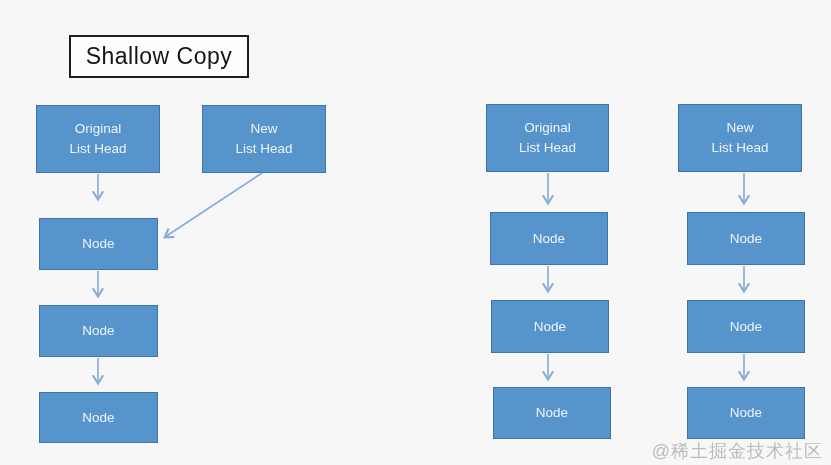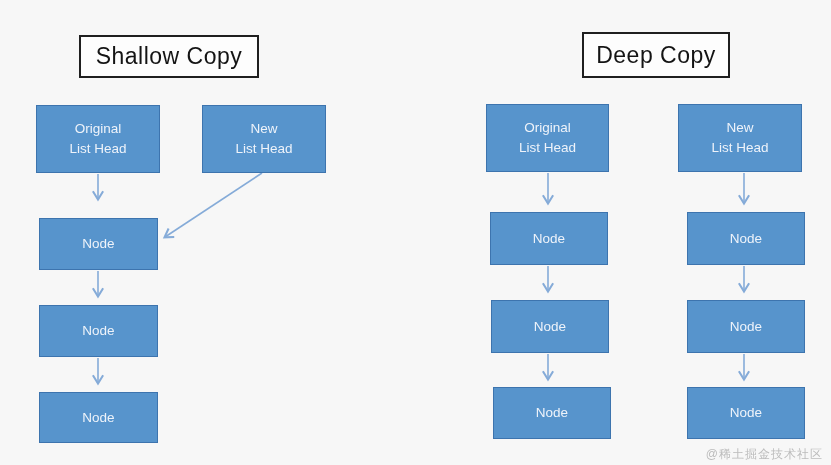--- a/index.html
+++ b/index.html
@@ -63,21 +63,21 @@
     align-items:center;
     justify-content:center;
     font-size:13.5px;
     line-height:1.45;
     text-align:right;
   }
   .watermark{
     position:absolute;
     right:8px;
     bottom:2px;
-    font-size:12px;
+    font-size:18px;
     color:var(--watermark-text);
     letter-spacing:1px;
     text-align:center;
   }
 </style>
 </head>
 <body>
 
 <div class="canvas">
 
@@ -94,37 +94,36 @@
     <line class="arrow-line" marker-end="url(#ah)" x1="98" y1="358" x2="98" y2="383"></line>
 
     <line class="arrow-line" marker-end="url(#ah)" x1="548" y1="173" x2="548" y2="203"></line>
     <line class="arrow-line" marker-end="url(#ah)" x1="744" y1="173" x2="744" y2="203"></line>
     <line class="arrow-line" marker-end="url(#ah)" x1="548" y1="266" x2="548" y2="291"></line>
     <line class="arrow-line" marker-end="url(#ah)" x1="744" y1="266" x2="744" y2="291"></line>
     <line class="arrow-line" marker-end="url(#ah)" x1="548" y1="354" x2="548" y2="379"></line>
     <line class="arrow-line" marker-end="url(#ah)" x1="744" y1="354" x2="744" y2="379"></line>
   </svg>
 
-  <div class="title-box" style="left:79px;top:35px;width:180px;height:43px;">Shallow Copy</div>
+  <div class="title-box" style="left:69px;top:35px;width:180px;height:43px;">Shallow Copy</div>
 
   <div class="blue-box" style="left:36px;top:105px;width:124px;height:68px;">
     <span>Original</span>
     <span>List Head</span>
   </div>
 
   <div class="blue-box" style="left:202px;top:105px;width:124px;height:68px;">
     <span>New</span>
     <span>List Head</span>
   </div>
 
   <div class="blue-box" style="left:39px;top:218px;width:119px;height:52px;">Node</div>
   <div class="blue-box" style="left:39px;top:305px;width:119px;height:52px;">Node</div>
   <div class="blue-box" style="left:39px;top:392px;width:119px;height:51px;">Node</div>
 
-  <div class="title-box" style="left:582px;top:32px;width:148px;height:46px;">Deep Copy</div>
 
   <div class="blue-box" style="left:486px;top:104px;width:123px;height:68px;">
     <span>Original</span>
     <span>List Head</span>
   </div>
 
   <div class="blue-box" style="left:678px;top:104px;width:124px;height:68px;">
     <span>New</span>
     <span>List Head</span>
   </div>

